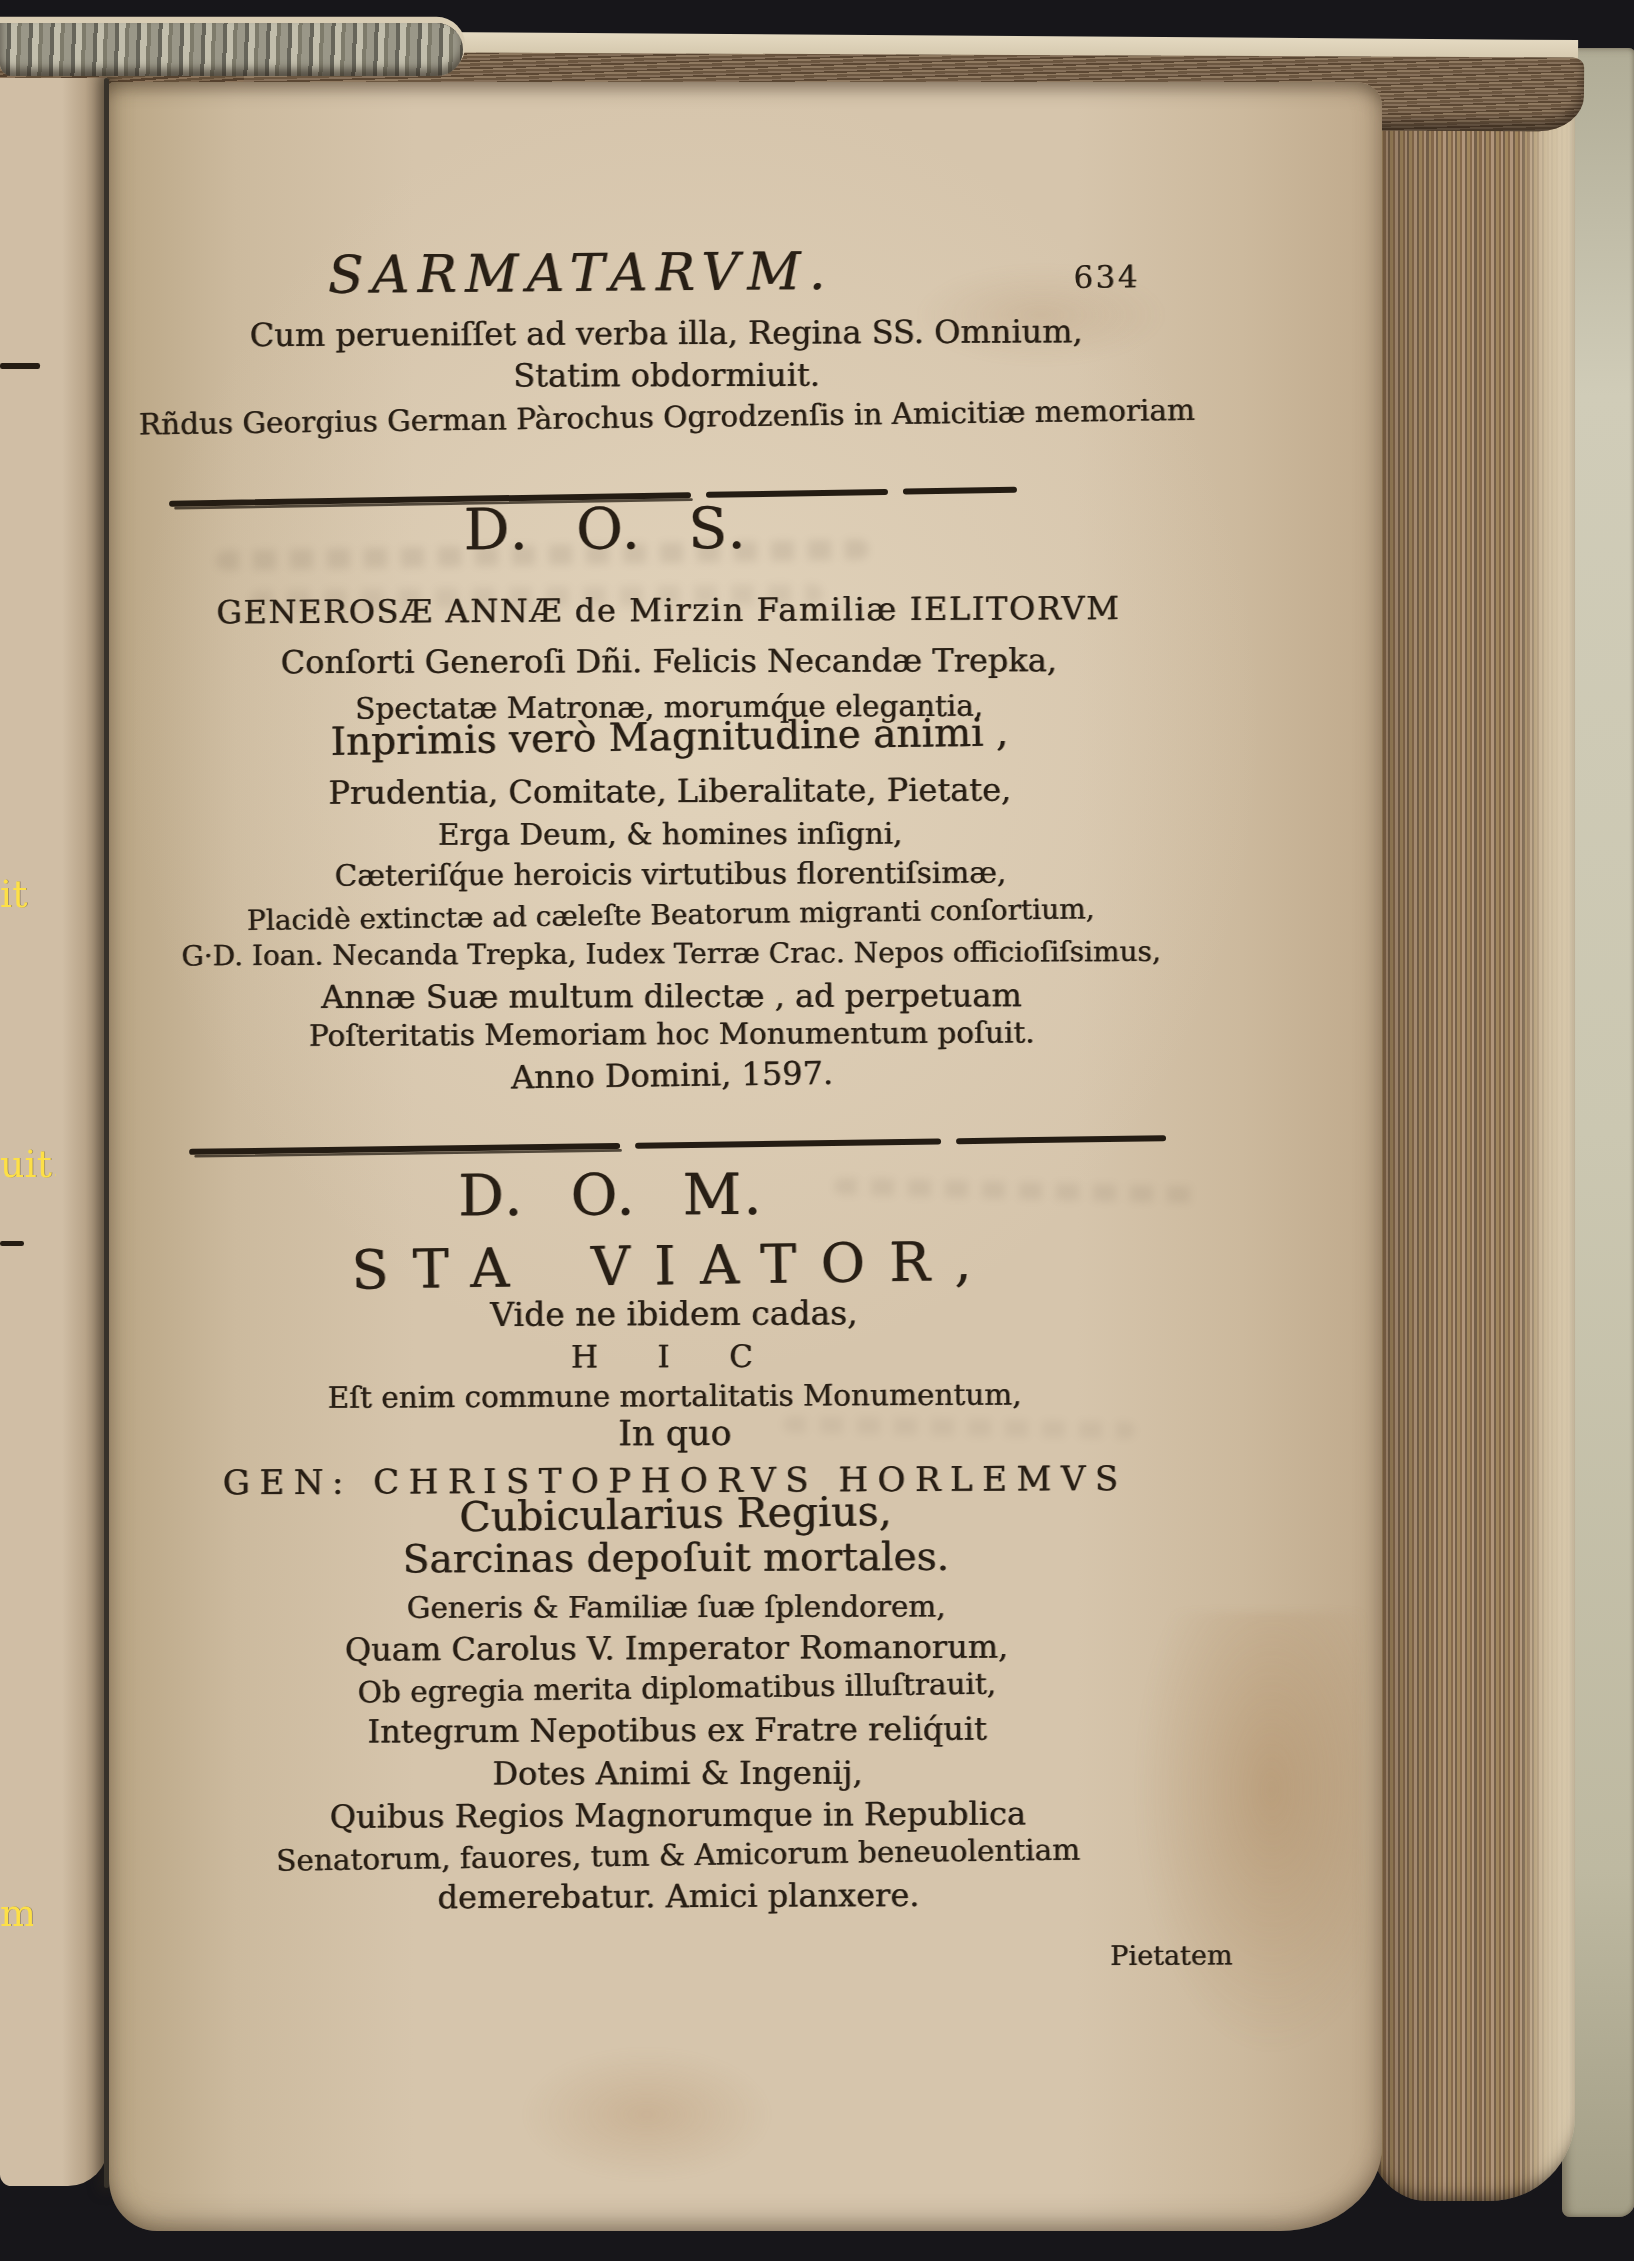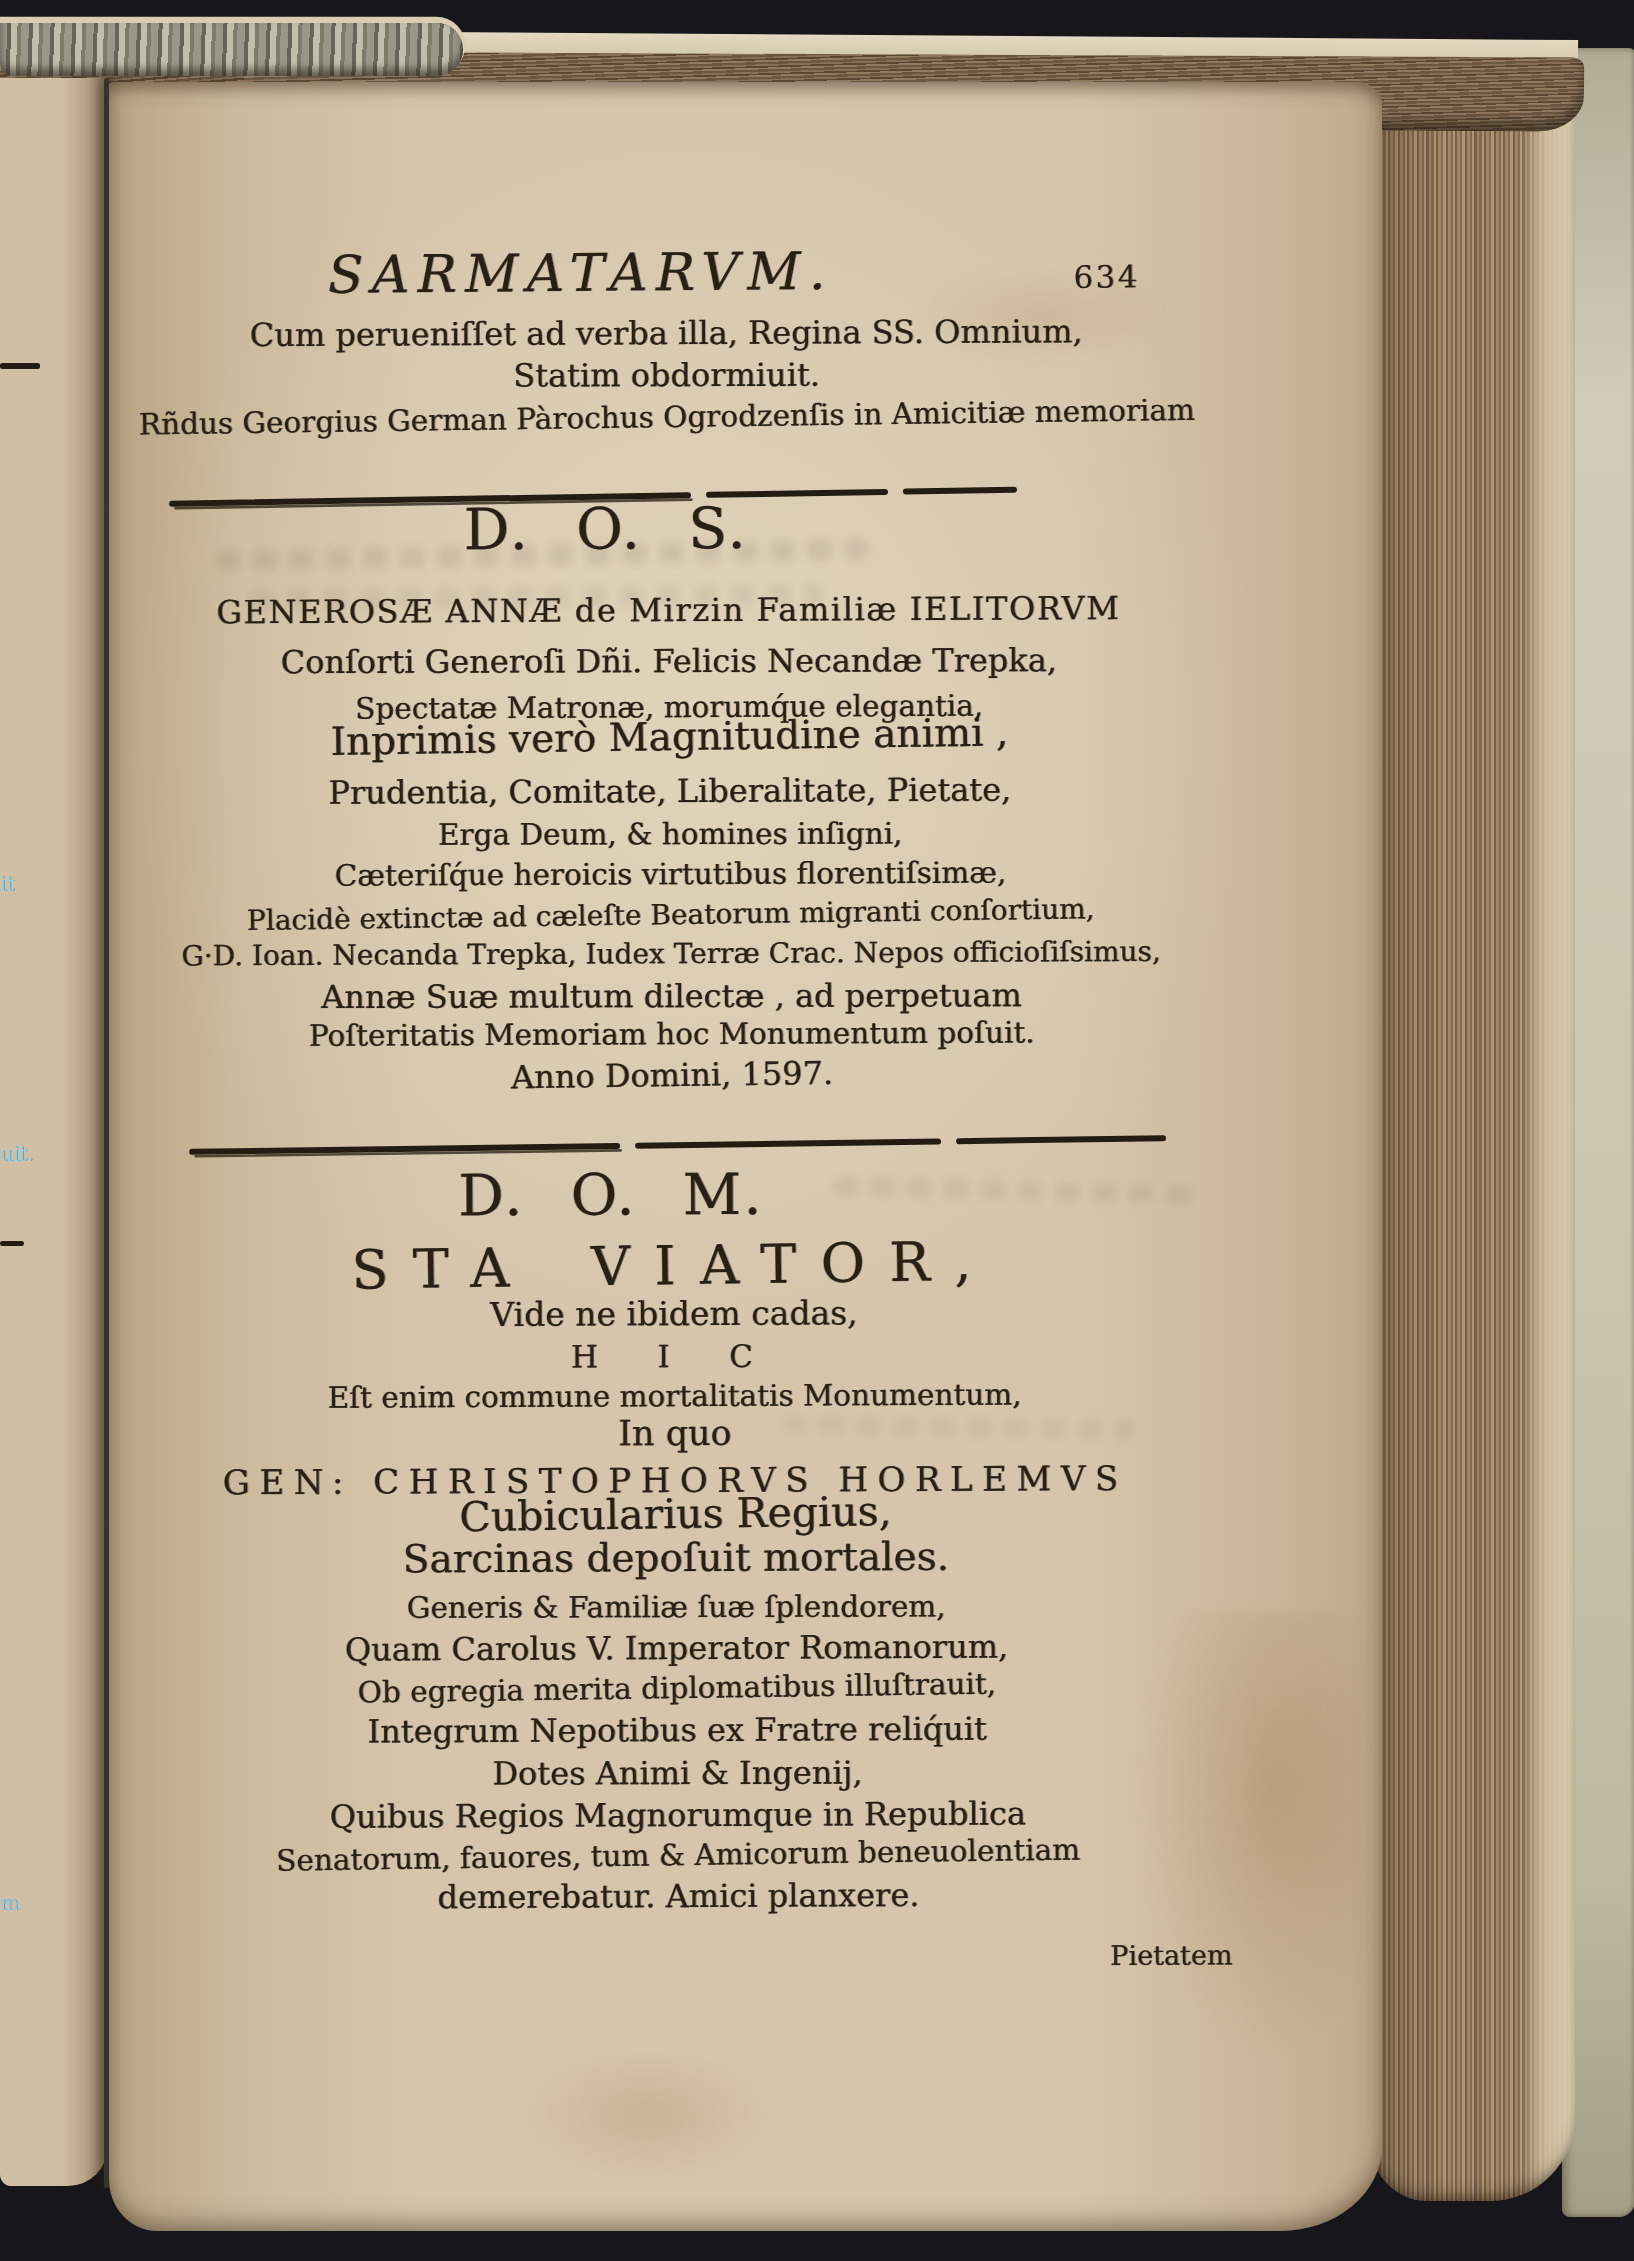--- a/index.html
+++ b/index.html
@@ -70,21 +70,21 @@
   .caps-sm{font-size:31px;letter-spacing:.8em;}
   .caps-md{font-size:34px;letter-spacing:.28em;}
   .lsx{letter-spacing:.05em;}
   .t-a{transform:rotate(.3deg);} .t-b{transform:rotate(-.35deg);} .t-c{transform:rotate(.18deg);}
   .catchword{text-align:right;padding-right:64px;font-size:27px;}
 
   .rule{position:absolute;display:flex;gap:14.8px;}
   .rule span{height:5.7px;background:#241c13;border-radius:3.4px;display:block;}
   .rule .r1{box-shadow:3.4px 4.5px 0 -1.7px rgba(36,28,19,.75);}
 
-  .frag{position:absolute;left:0;overflow:hidden;font-size:20px;color:#7dd3fc;
+  .frag{position:absolute;left:0;overflow:hidden;font-size:38px;color:#fde047;
     text-shadow:0.8px 0 0.3px rgba(41,31,21,.4);}
   .frag-rule{position:absolute;background:#241c13;border-radius:2.3px;}
 </style>
 </head>
 <body>
 
 <div class="scene">
 
   <div class="abs cover-edge"></div>
   <div class="abs fore-edge"></div>

